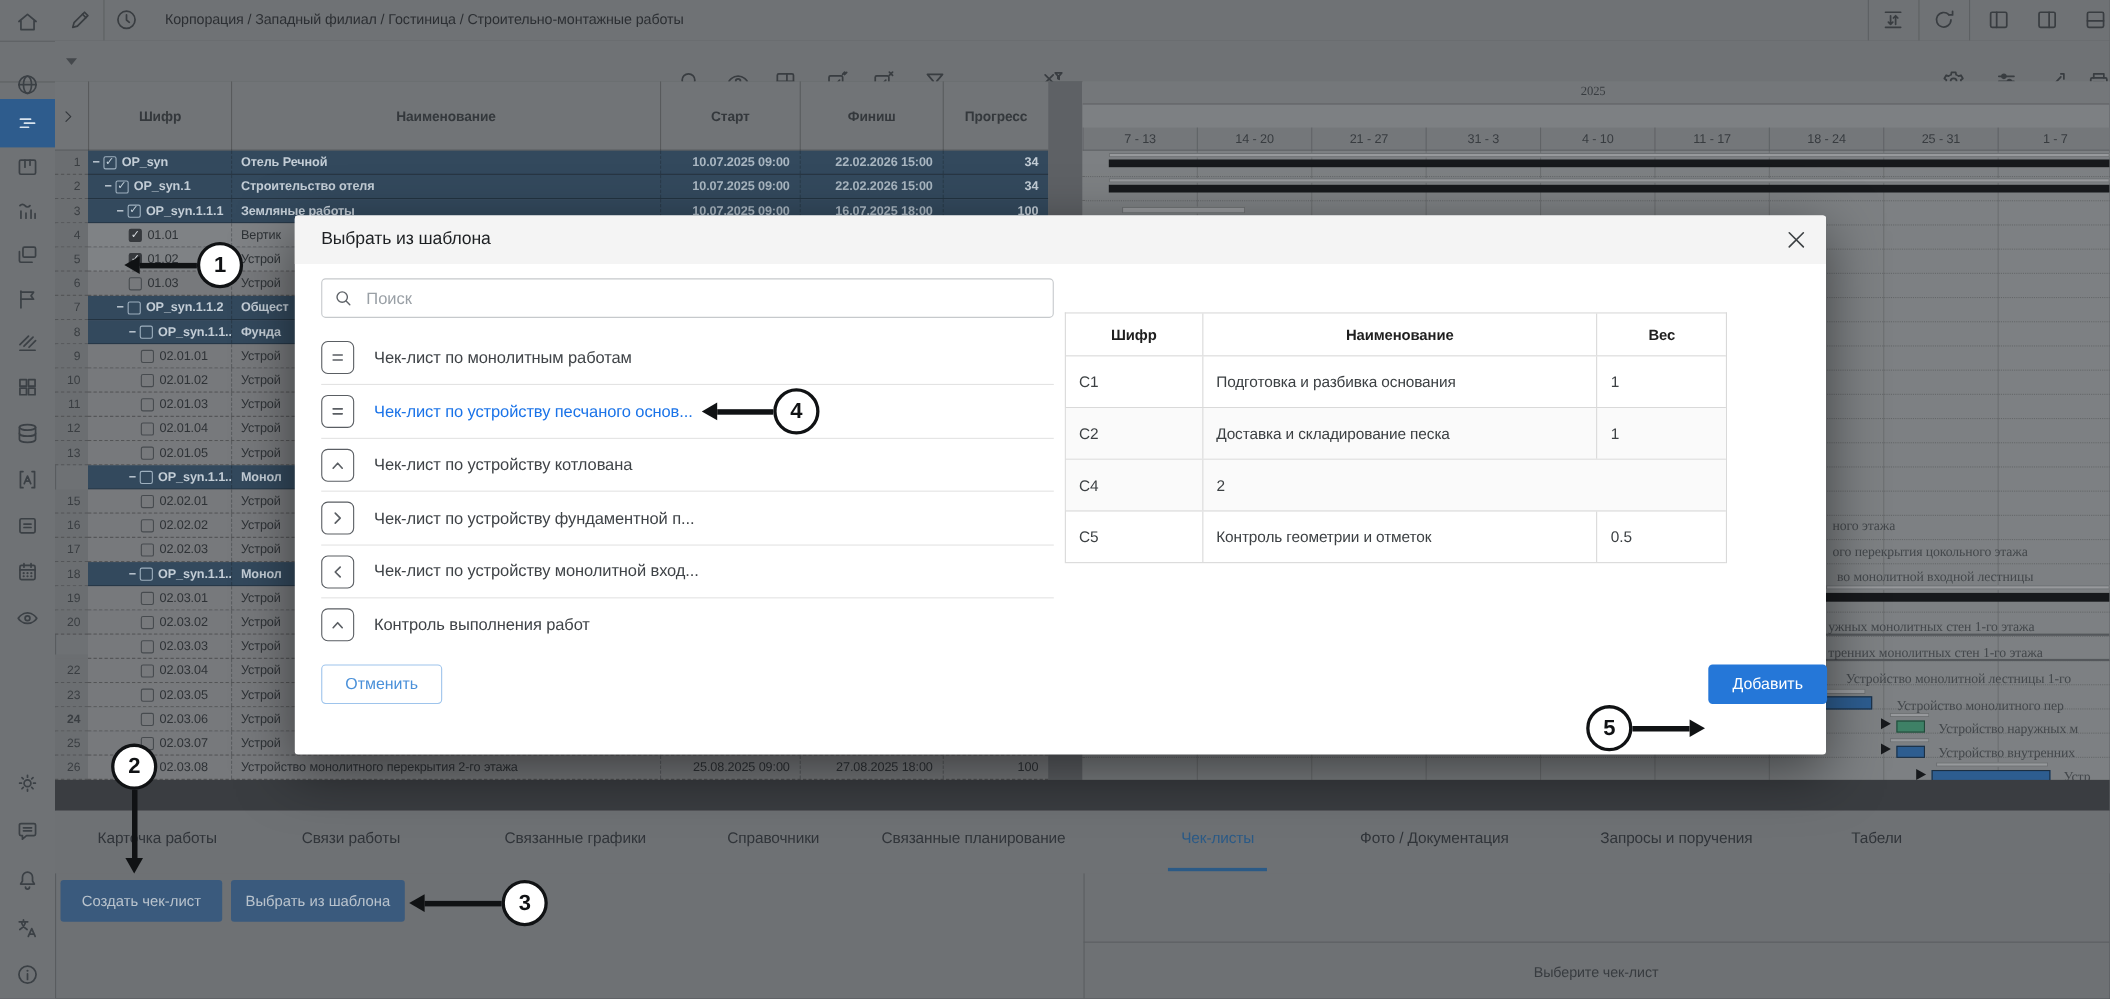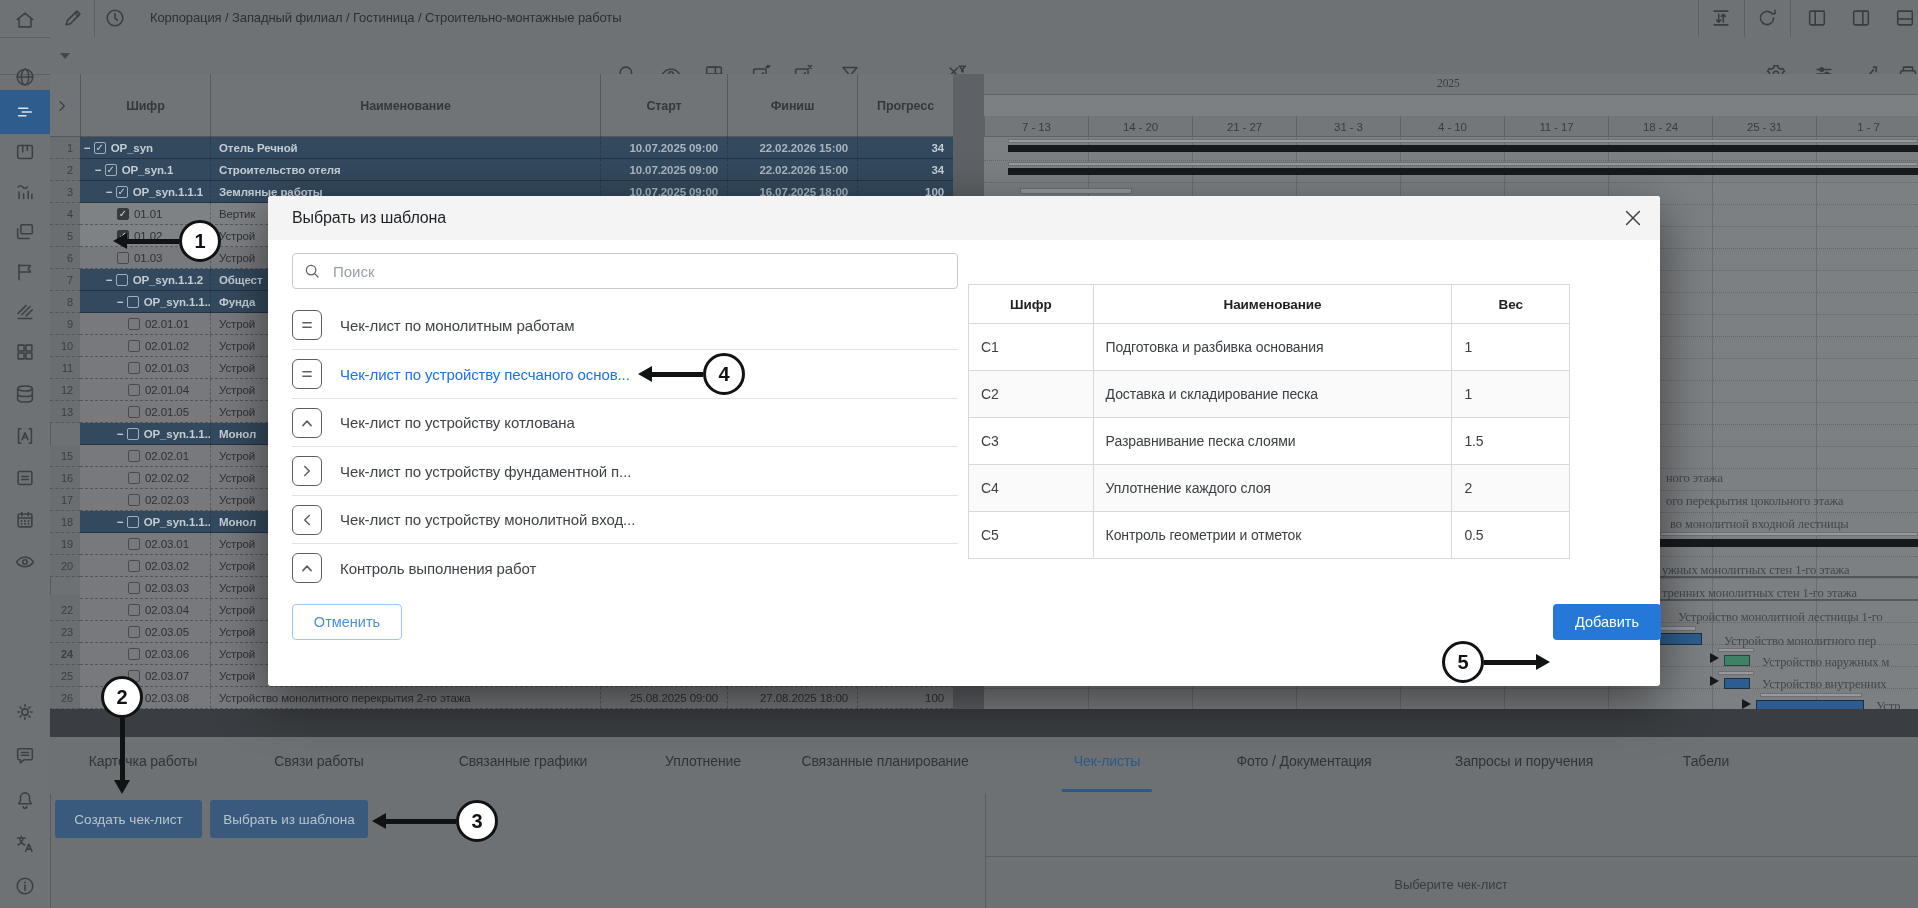--- a/index.html
+++ b/index.html
@@ -769,21 +769,21 @@
         <div class="conn" style="left: 726px; top: 539px;"></div>
         <div class="conn" style="left: 758px; top: 562px;"></div>
       </div>
   </div>
 
   <div class="hstrip"></div>
   <div class="tabbar" id="tabbar">
       <div class="tab" style="left: 93px;">Карточка работы</div>
       <div class="tab" style="left: 269px;">Связи работы</div>
       <div class="tab" style="left: 473px;">Связанные графики</div>
-      <div class="tab" style="left: 653px;">Уплотнение</div>
+      <div class="tab" style="left: 653px;">Справочники</div>
       <div class="tab" style="left: 835px;">Связанные планирование</div>
       <div class="tab active" style="left: 1057px;">Чек-листы</div>
       <div class="tab" style="left: 1254px;">Фото / Документация</div>
       <div class="tab" style="left: 1474px;">Запросы и поручения</div>
       <div class="tab" style="left: 1656px;">Табели</div>
     </div>
 
   <button class="act-btn" style="left:55px;width:147px">Создать чек-лист</button>
   <button class="act-btn" style="left:210px;width:158px">Выбрать из шаблона</button>
 
@@ -868,28 +868,22 @@
         <div class="mt-row">
           <div class="mt-cell c0" style="width: 124px;">C1</div>
           <div class="mt-cell c1" style="width: 360px;">Подготовка и разбивка основания</div>
           <div class="mt-cell c2" style="width: 118px;">1</div>
         </div>
         <div class="mt-row even">
           <div class="mt-cell c0" style="width: 124px;">C2</div>
           <div class="mt-cell c1" style="width: 360px;">Доставка и складирование песка</div>
           <div class="mt-cell c2" style="width: 118px;">1</div>
         </div>
-        <div class="mt-row">
-          <div class="mt-cell c0" style="width: 124px;">C3</div>
-          <div class="mt-cell c1" style="width: 360px;">Разравнивание песка слоями</div>
-          <div class="mt-cell c2" style="width: 118px;">1.5</div>
-        </div>
         <div class="mt-row even">
           <div class="mt-cell c0" style="width: 124px;">C4</div>
-          <div class="mt-cell c1" style="width: 360px;">Уплотнение каждого слоя</div>
           <div class="mt-cell c2" style="width: 118px;">2</div>
         </div>
         <div class="mt-row">
           <div class="mt-cell c0" style="width: 124px;">C5</div>
           <div class="mt-cell c1" style="width: 360px;">Контроль геометрии и отметок</div>
           <div class="mt-cell c2" style="width: 118px;">0.5</div>
         </div>
       </div>
     <button class="m-cancel">Отменить</button>
     <button class="m-add">Добавить</button>

